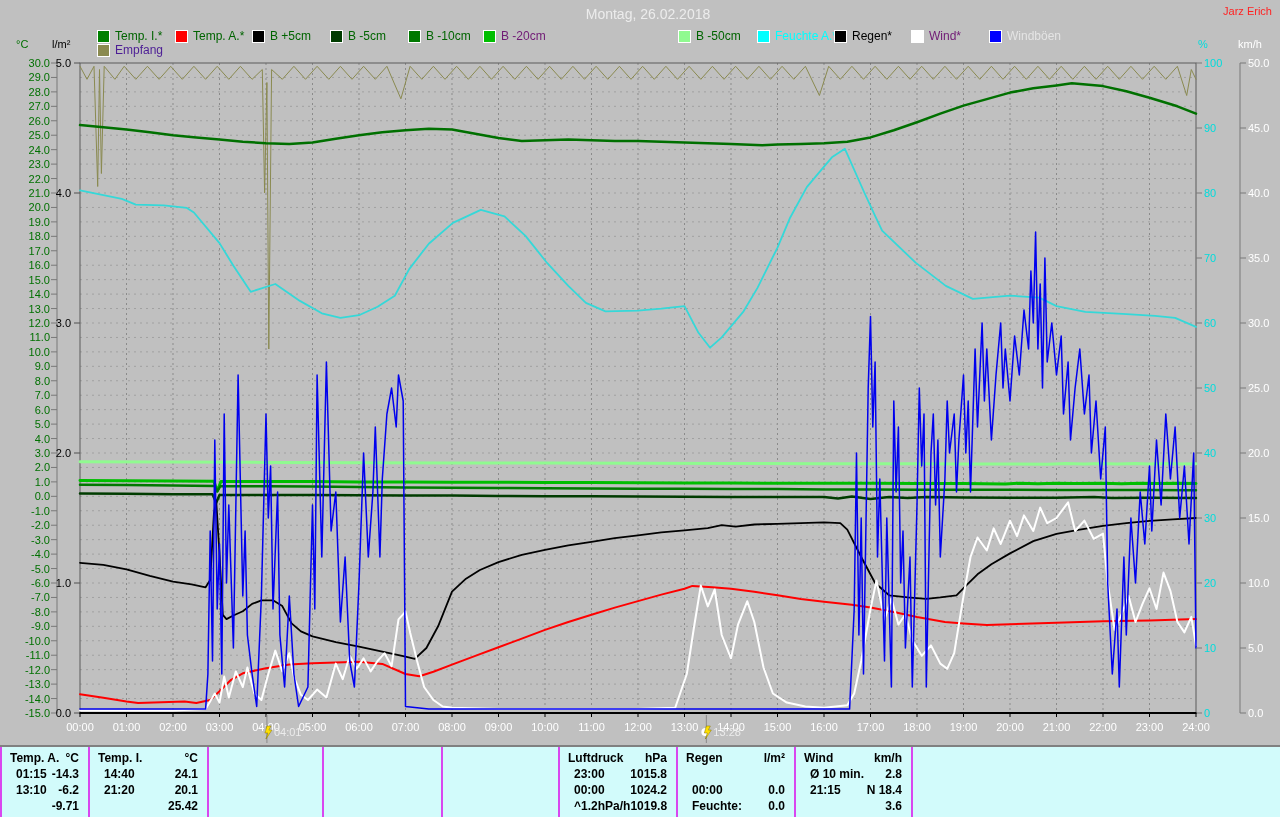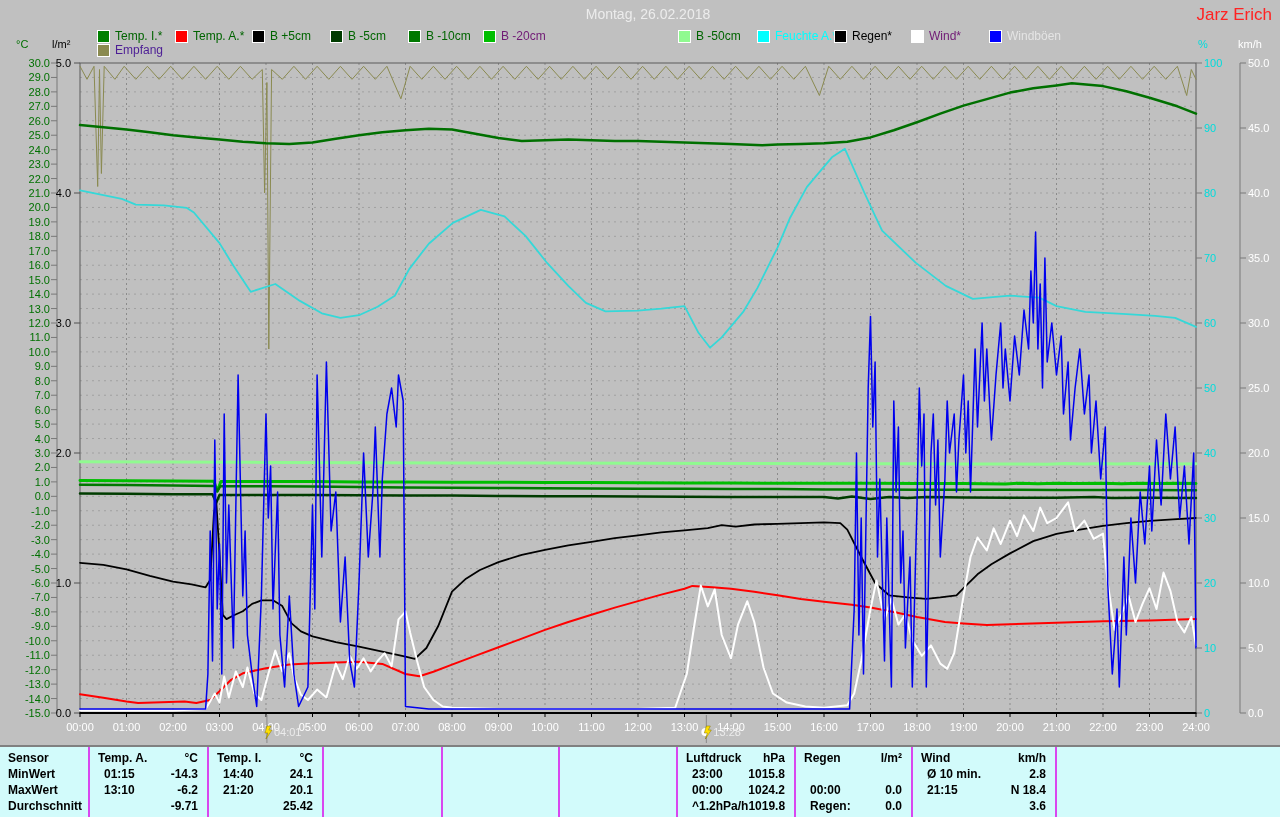--- a/index.html
+++ b/index.html
@@ -1,19 +1,19 @@
 <!DOCTYPE html>
 <html><head>
 <meta charset="utf-8">
 <style>
   html,body{margin:0;padding:0;background:#c0c0c0;}
   #window{position:relative;width:1280px;height:817px;background:#c0c0c0;overflow:hidden;
           font-family:"Liberation Sans", sans-serif;}
   #title{position:absolute;top:6px;left:8px;width:100%;text-align:center;color:#ececec;font-size:14px;}
-  #owner{position:absolute;top:5px;right:8px;color:#ff2222;font-size:17px;}
+  #owner{position:absolute;top:5px;right:8px;color:#ff2222;font-size:11px;}
   .lg{position:absolute;top:29px;display:flex;align-items:center;gap:5px;font-size:12px;color:#006400;margin-left:24px;}
   .lg.row2{top:43px;}
   .sw{width:11px;height:11px;border:1px solid #ffffff;display:inline-block;flex:0 0 auto;}
   .unit{position:absolute;top:38px;font-size:11px;}
   #chart-wrap{position:absolute;top:0;left:0;width:1280px;height:745px;}
   #bottom-table{position:absolute;top:745px;left:0;width:1280px;height:72px;background:#d2fbfb;
     border-top:2px solid #808080;display:grid;box-sizing:border-box;
     grid-template-columns:88px 119px 115px 119px 117px 118px 118px 117px 144px auto;
     font-size:12px;font-weight:bold;color:#000;}
   .tgroup{border-left:2px solid #d946ef;padding-top:3px;}
@@ -381,26 +381,20 @@
           <g transform="translate(706.355,731)">
             <circle cx="-1" cy="1" r="4" fill="#ffffff"></circle>
             <path d="M0,-5 L4,-5 L2,-1 L5,-1 L-1,8 L1,2 L-2,2 Z" fill="#ffe000" stroke="#807000" stroke-width="0.5"></path>
           </g>
           <text x="713.355" y="736" fill="#ececec" font-size="11" font-family="&quot;Liberation Sans&quot;,sans-serif">13:28</text>
         </g>
       </svg>
   </div>
 
   <div id="bottom-table">
-    <div class="tgroup first sensor-col">
-      <div class="trow">Sensor</div>
-      <div class="trow">MinWert</div>
-      <div class="trow">MaxWert</div>
-      <div class="trow">Durchschnitt</div>
-    </div>
     <div class="tgroup">
       <div class="trow head">
           <span>Temp. A.</span>
           <span>°C</span>
         </div>
       <div class="trow">
           <span>01:15</span>
           <span>-14.3</span>
         </div>
       <div class="trow">
@@ -458,21 +452,21 @@
         </div>
       <div class="trow">
           <span></span>
           <span></span>
         </div>
       <div class="trow">
           <span>00:00</span>
           <span>0.0</span>
         </div>
       <div class="trow">
-          <span>Regen:</span>
+          <span>Feuchte:</span>
           <span>0.0</span>
         </div>
     </div>
     <div class="tgroup">
       <div class="trow head">
           <span>Wind</span>
           <span>km/h</span>
         </div>
       <div class="trow">
           <span>Ø 10 min.</span>

